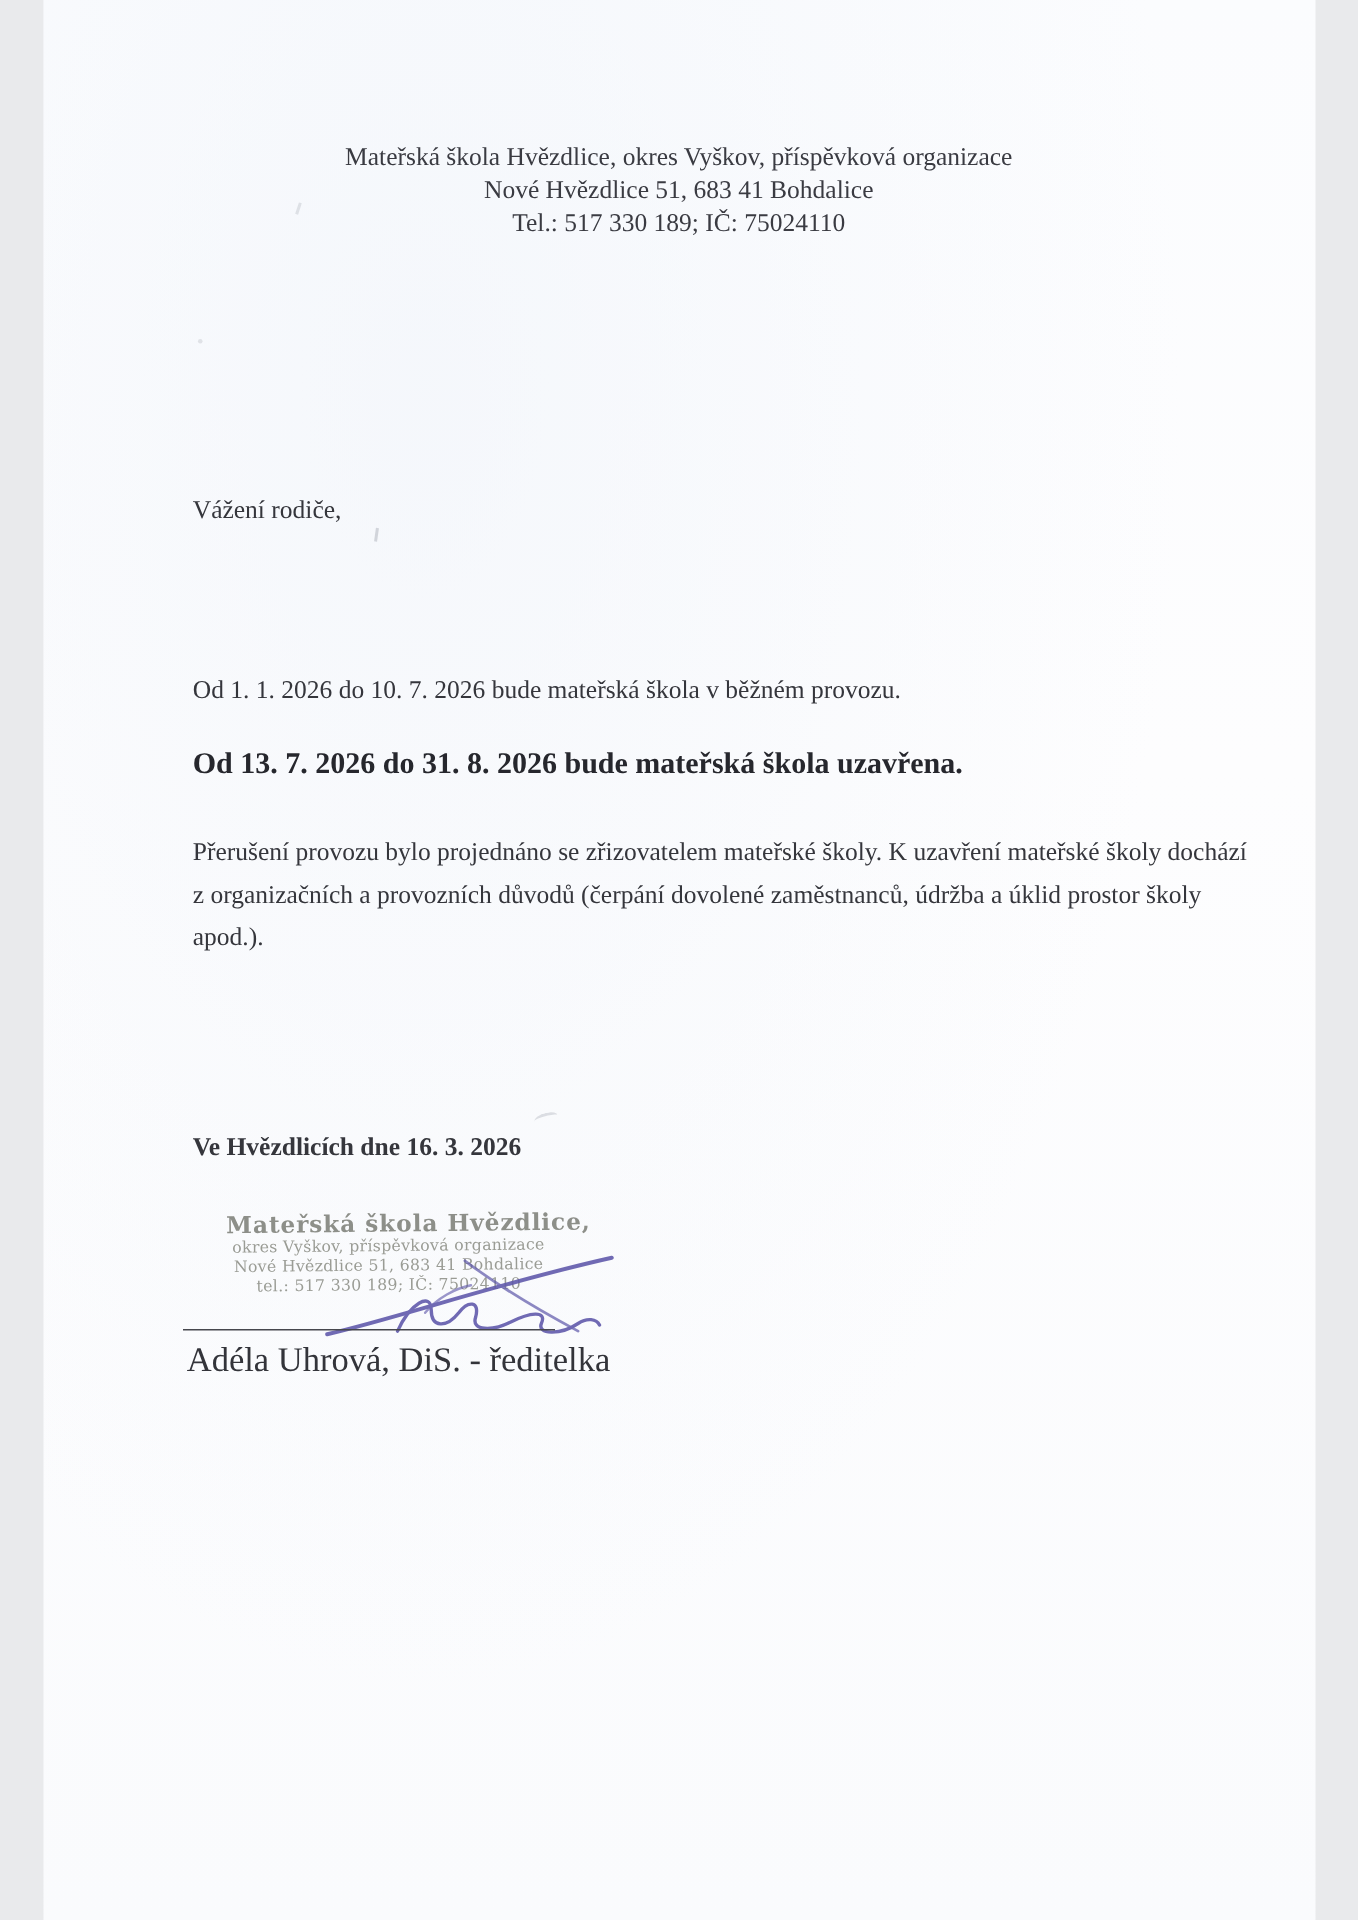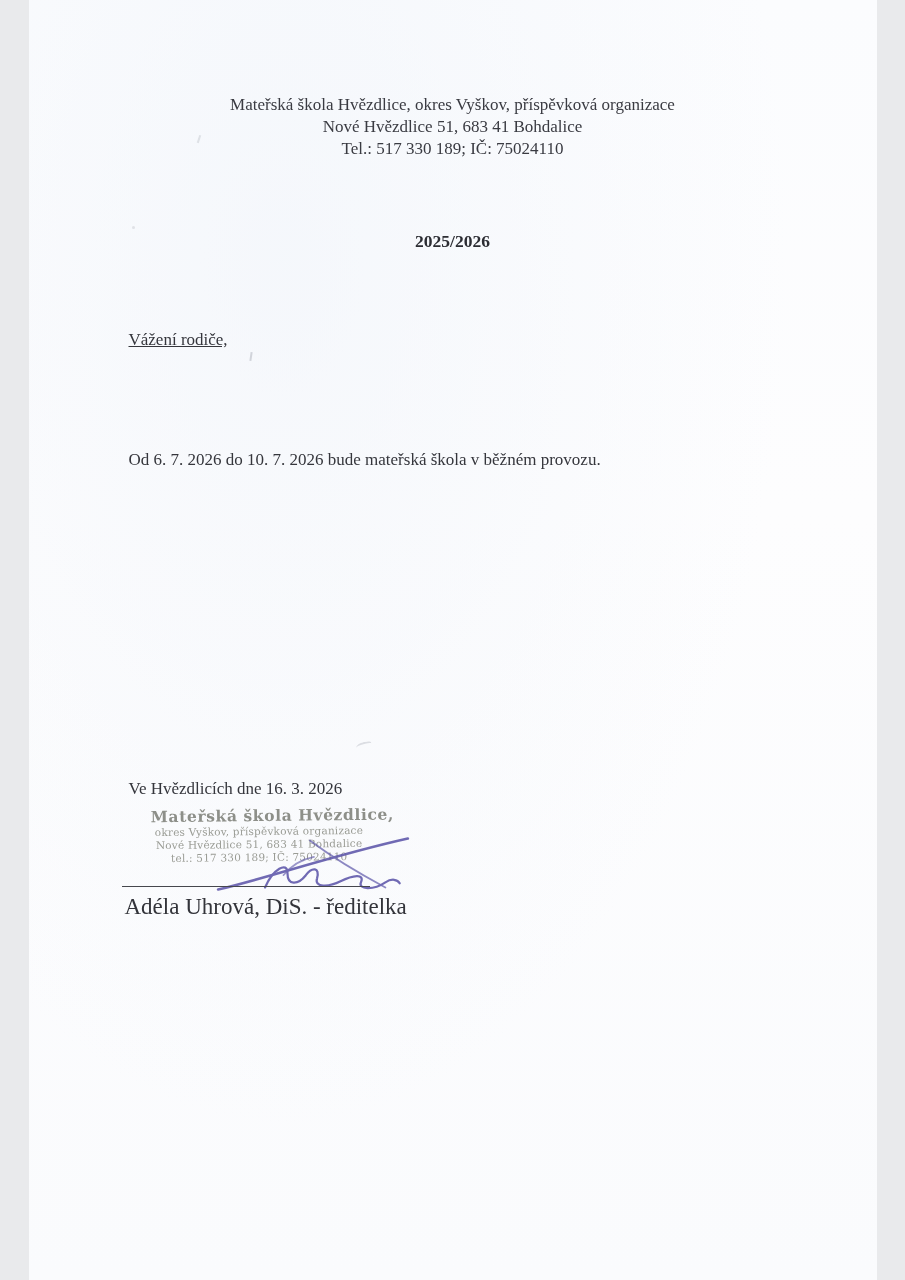--- a/index.html
+++ b/index.html
@@ -40,21 +40,21 @@
     font-size: 17.5px;
     line-height: 27px;
     color: #2c2d33;
   }
 
   .body-text {
     font-size: 17px;
     color: #35363c;
   }
 
-  .salutation { top: 330px; left: 100px; text-decoration: underline; }
+  .salutation { top: 330px; left: 100px; }
 
   .para-intro {
     top: 377px;
     left: 100px;
     width: 700px;
     line-height: 27px;
   }
 
   .para-normal { top: 450px; left: 100px; }
 
@@ -66,21 +66,21 @@
     color: #26272d;
   }
 
   .para-reasons {
     top: 554px;
     left: 100px;
     width: 712px;
     line-height: 28.5px;
   }
 
-  .date-line { top: 779px; left: 100px; }
+  .date-line { top: 755px; left: 100px; font-weight: bold; }
 
   .stamp {
     top: 806px;
     left: 122px;
     width: 216px;
     text-align: center;
     color: #94968f;
     font-family: "DejaVu Serif", serif;
     transform: rotate(-0.6deg);
   }
@@ -133,29 +133,30 @@
 
 <div class="page">
 
   <div class="abs letterhead">
     <div>Mateřská škola Hvězdlice, okres Vyškov, příspěvková organizace</div>
     <div>Nové Hvězdlice 51, 683 41 Bohdalice</div>
     <div>Tel.: 517 330 189; IČ: 75024110</div>
   </div>
 
   <div class="abs doc-title">
-    <div>2025/2026</div>
   </div>
 
   <div class="abs body-text salutation">Vážení rodiče,</div>
 
 
-  <div class="abs body-text para-normal">Od 6. 7. 2026 do 10. 7. 2026 bude mateřská škola v běžném provozu.</div>
+  <div class="abs body-text para-normal">Od 1. 1. 2026 do 10. 7. 2026 bude mateřská škola v běžném provozu.</div>
 
+  <div class="abs closure-notice">Od 13. 7. 2026 do 31. 8. 2026 bude mateřská škola uzavřena.</div>
 
+  <div class="abs body-text para-reasons">Přerušení provozu bylo projednáno se zřizovatelem mateřské školy. K uzavření mateřské školy dochází z organizačních a provozních důvodů (čerpání dovolené zaměstnanců, údržba a úklid prostor školy apod.).</div>
 
   <div class="abs body-text date-line">Ve Hvězdlicích dne 16. 3. 2026</div>
 
   <div class="abs stamp">
     <div class="stamp-line1">Mateřská škola Hvězdlice,</div>
     <div class="stamp-sub">okres Vyškov, příspěvková organizace</div>
     <div class="stamp-sub">Nové Hvězdlice 51, 683 41 Bohdalice</div>
     <div class="stamp-sub">tel.: 517 330 189; IČ: 75024110</div>
   </div>
 

